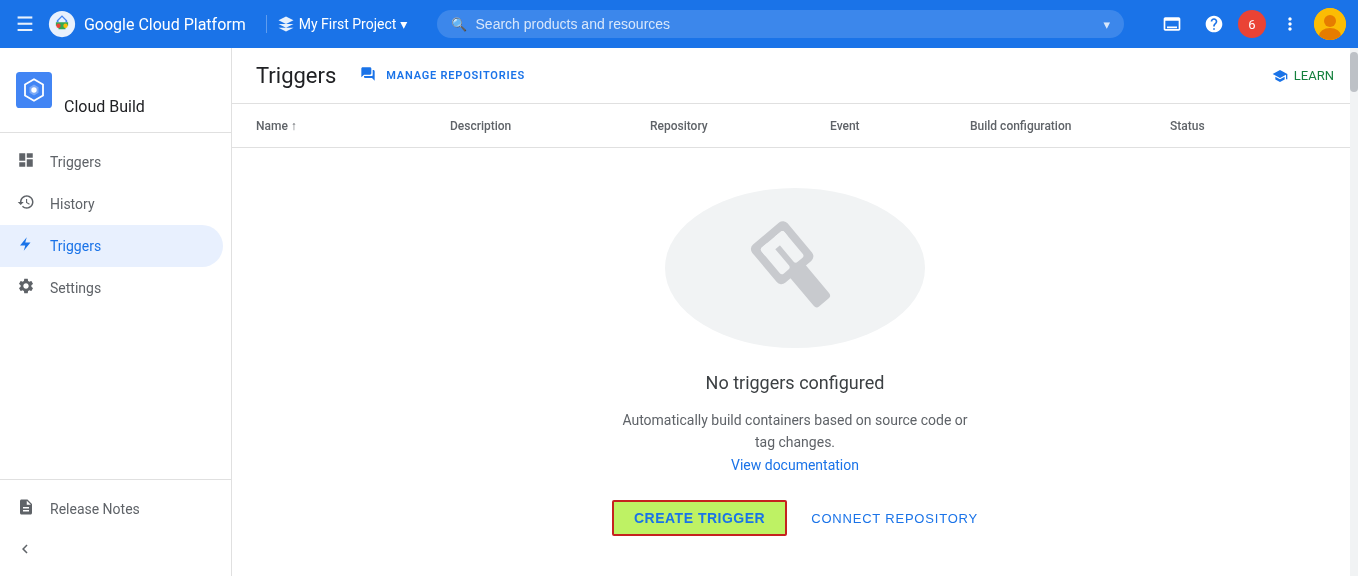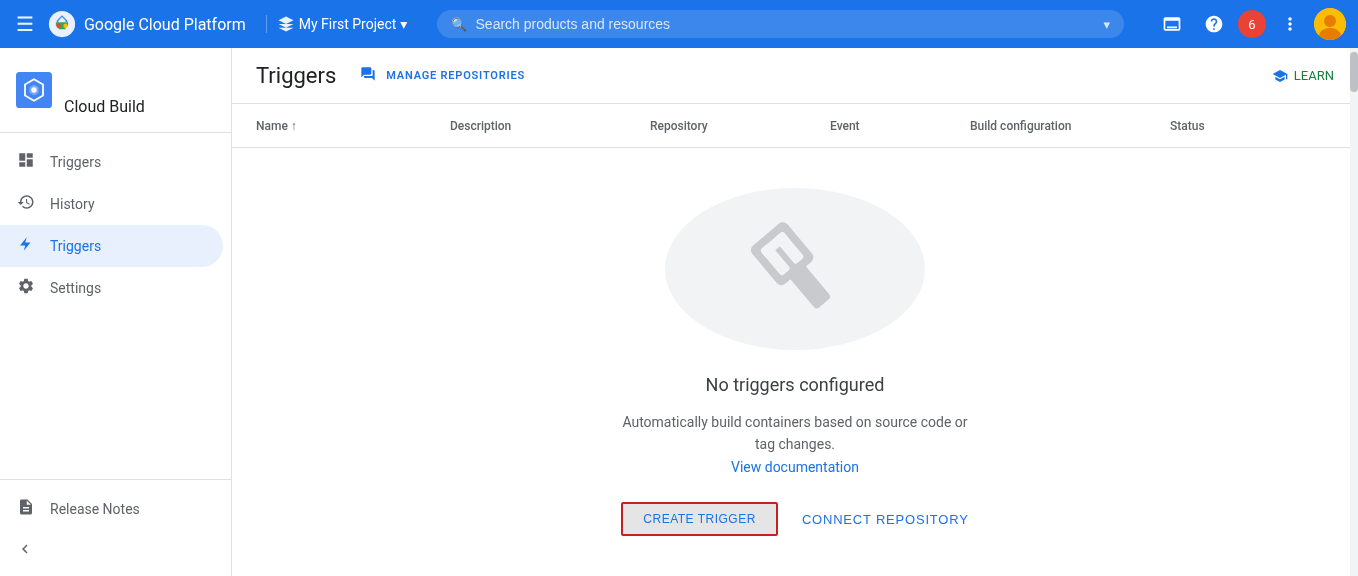--- a/index.html
+++ b/index.html
@@ -295,26 +295,26 @@
       color: #1a73e8;
       text-decoration: none;
     }
     .empty-actions {
       display: flex;
       align-items: center;
       gap: 24px;
       margin-top: 8px;
     }
     .btn-primary {
-      background: #e5e5e5;
+      background: #bef264;
       color: #1a73e8;
       border: 2px solid #c5221f;
       padding: 8px 20px;
-      font-size: 12px;
-      font-weight: 400;
+      font-size: 14px;
+      font-weight: 700;
       letter-spacing: 0.5px;
       cursor: pointer;
       text-transform: uppercase;
       border-radius: 2px;
     }
     .btn-link {
       color: #1a73e8;
       font-size: 13px;
       font-weight: 500;
       letter-spacing: 0.8px;

